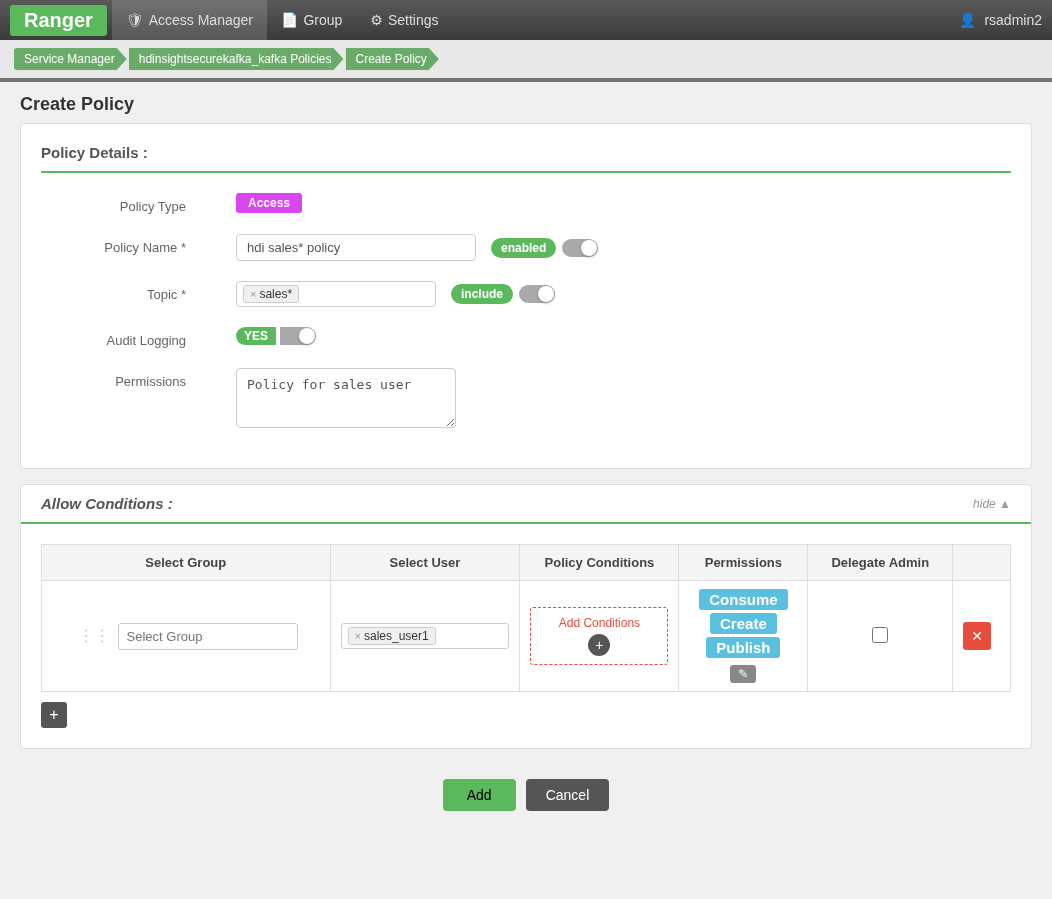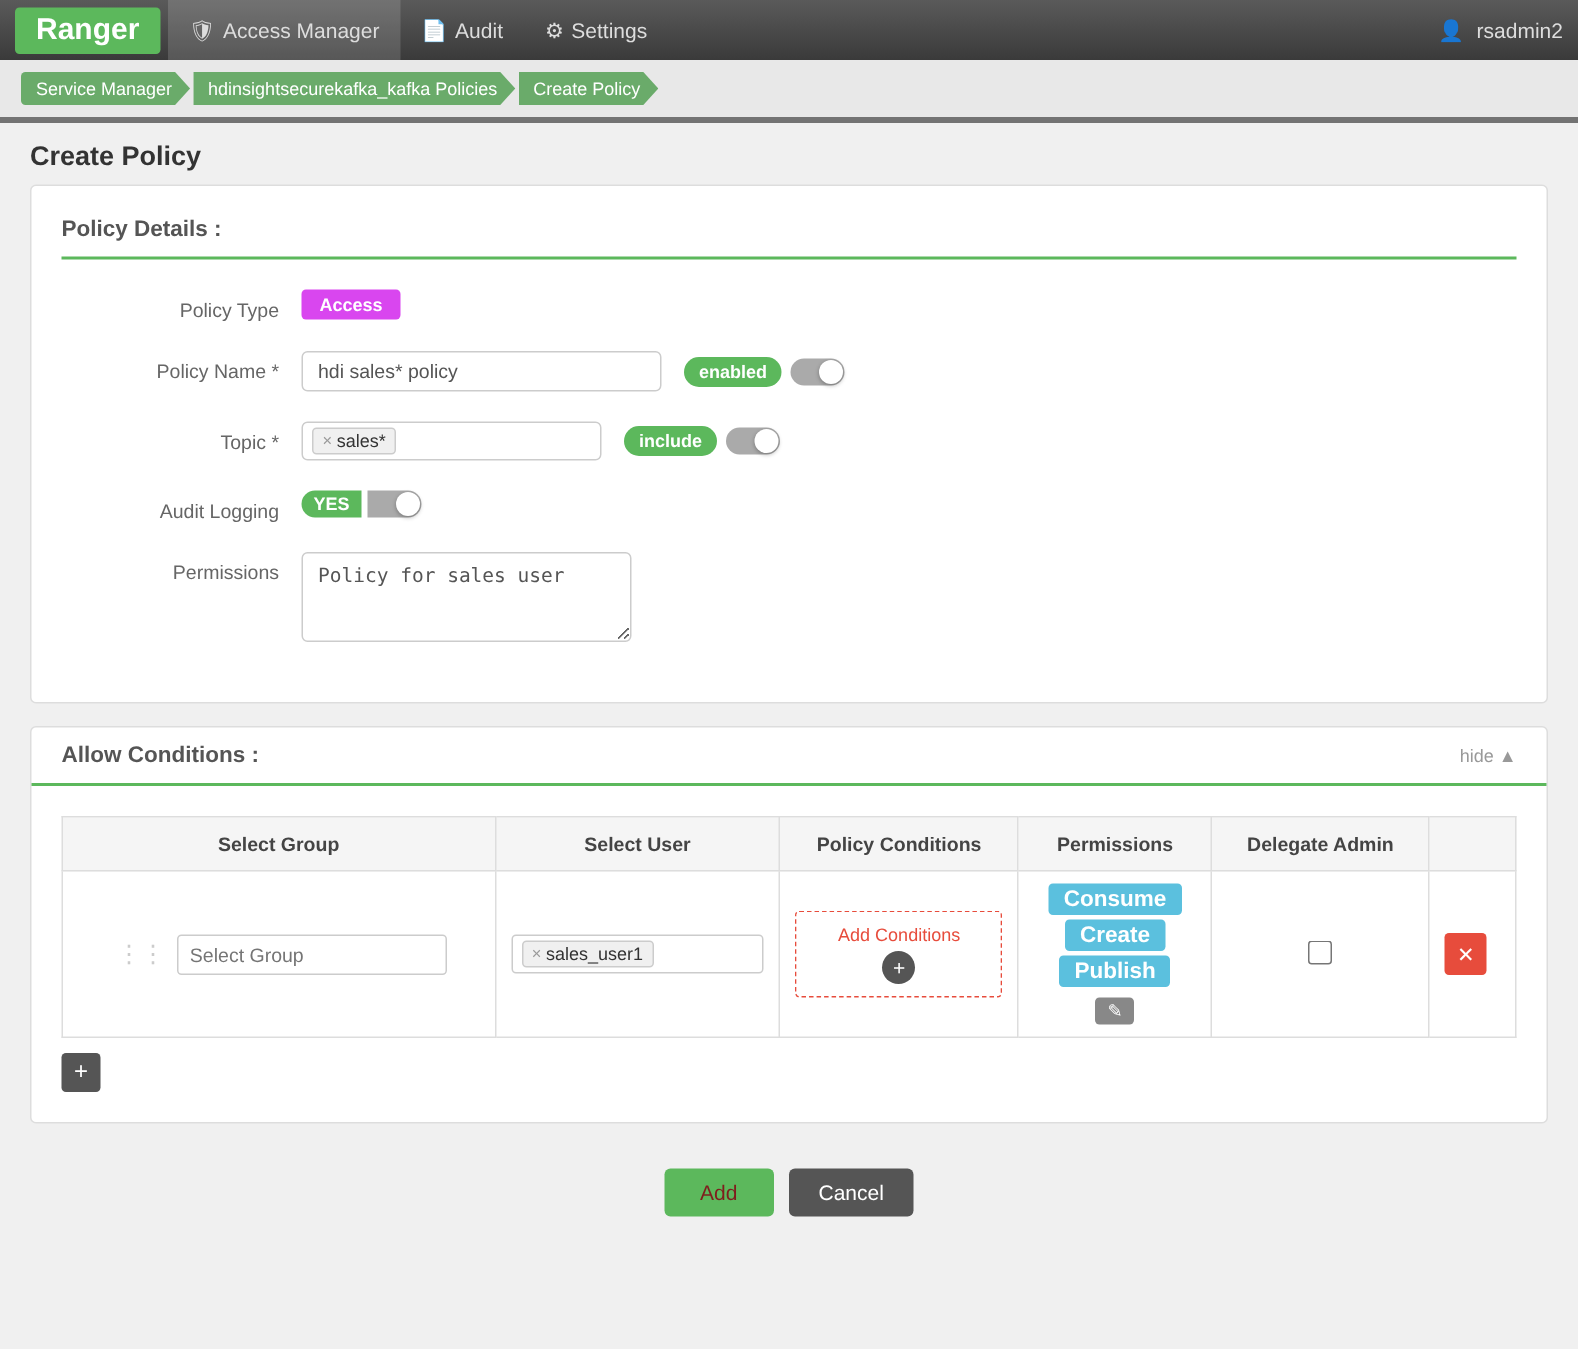--- a/index.html
+++ b/index.html
@@ -91,20 +91,21 @@
       padding-bottom: 10px;
       border-bottom: 2px solid #5cb85c;
       margin-bottom: 20px;
     }
 
     
     .form-row {
       display: flex;
       align-items: flex-start;
       margin-bottom: 20px;
+      gap: 35px;
     }
     .form-label {
       width: 160px;
       text-align: right;
       padding-right: 15px;
       padding-top: 6px;
       color: #666;
       font-size: 13px;
       flex-shrink: 0;
     }
@@ -232,20 +233,21 @@
       border-radius: 4px;
       padding: 0;
       margin-bottom: 15px;
     }
     .allow-header {
       display: flex;
       align-items: center;
       justify-content: space-between;
       padding: 10px 20px;
       border-bottom: 2px solid #5cb85c;
+      font-style: italic;
     }
     .allow-title {
       font-size: 15px;
       font-weight: bold;
       color: #555;
     }
     .hide-link {
       color: #999;
       font-size: 12px;
       cursor: pointer;
@@ -400,21 +402,21 @@
 
     
     .bottom-actions {
       display: flex;
       gap: 10px;
       padding: 15px 20px;
       justify-content: center;
     }
     .btn-add {
       background: #5cb85c;
-      color: #7f1d1d;
+      color: #000000;
       border: none;
       border-radius: 4px;
       padding: 8px 24px;
       font-size: 14px;
       cursor: pointer;
     }
     .btn-cancel {
       background: #555;
       color: white;
       border: none;
@@ -435,21 +437,21 @@
 <body>
 
 <div class="top-nav">
   <div class="brand">Ranger</div>
   <div class="nav-item active">
     <span>🛡</span>
     <span>Access Manager</span>
   </div>
   <div class="nav-item">
     <span>📄</span>
-    <span>Audit</span>
+    <span>Group</span>
   </div>
   <div class="nav-item">
     <span>⚙</span>
     <span>Settings</span>
   </div>
   <div class="nav-right">
     <span>👤</span>
     <span>rsadmin2</span>
   </div>
 </div>

